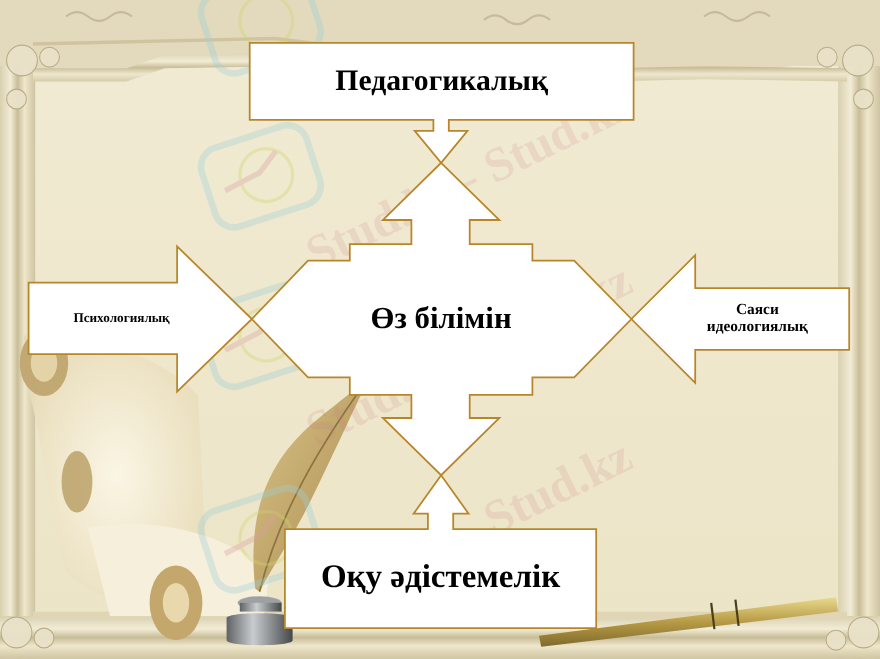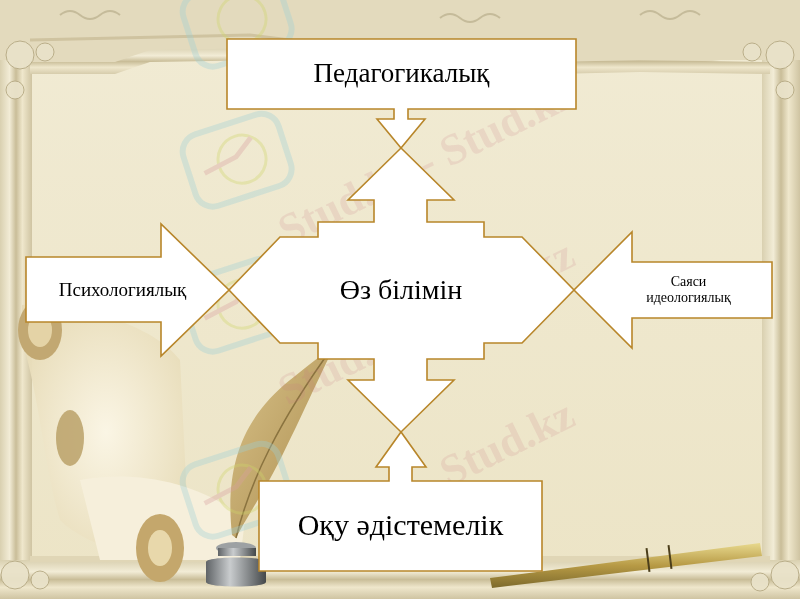--- a/index.html
+++ b/index.html
@@ -2,31 +2,31 @@
 <html><head>
 <meta charset="utf-8">
 <style>
   html, body { margin: 0; padding: 0; }
   body { width: 800px; height: 599px; overflow: hidden; background: #efe8cf; }
   #stage { position: relative; width: 800px; height: 599px; overflow: hidden; }
   svg.layer { position: absolute; left: 0; top: 0; width: 800px; height: 599px; }
   .box-text {
     position: absolute;
     font-family: "Liberation Serif", "DejaVu Serif", serif;
-    font-weight: normal;
+    font-weight: bold;
     color: #000;
     text-align: center;
     display: flex;
     align-items: center;
     justify-content: center;
     line-height: 1.15;
   }
   #t-top { left: 227px; top: 39px; width: 349px; height: 70px; font-size: 27px; }
   #t-bottom { left: 259px; top: 481px; width: 283px; height: 90px; font-size: 30px; padding-bottom: 2px; box-sizing: border-box; }
-  #t-left { left: 30px; top: 257px; width: 185px; height: 66px; font-size: 19px; }
+  #t-left { left: 18px; top: 257px; width: 185px; height: 66px; font-size: 12px; }
   #t-right { left: 605px; top: 262px; width: 167px; height: 56px; font-size: 14px; flex-direction: column; }
   #t-center { left: 318px; top: 222px; width: 166px; height: 137px; font-size: 28px; flex-direction: row; }
   .wm {
     position: absolute;
     font-family: "Liberation Serif", serif;
     font-weight: bold;
     color: rgba(200, 120, 130, 0.16);
     transform: rotate(-26deg);
     transform-origin: left top;
     white-space: nowrap;

